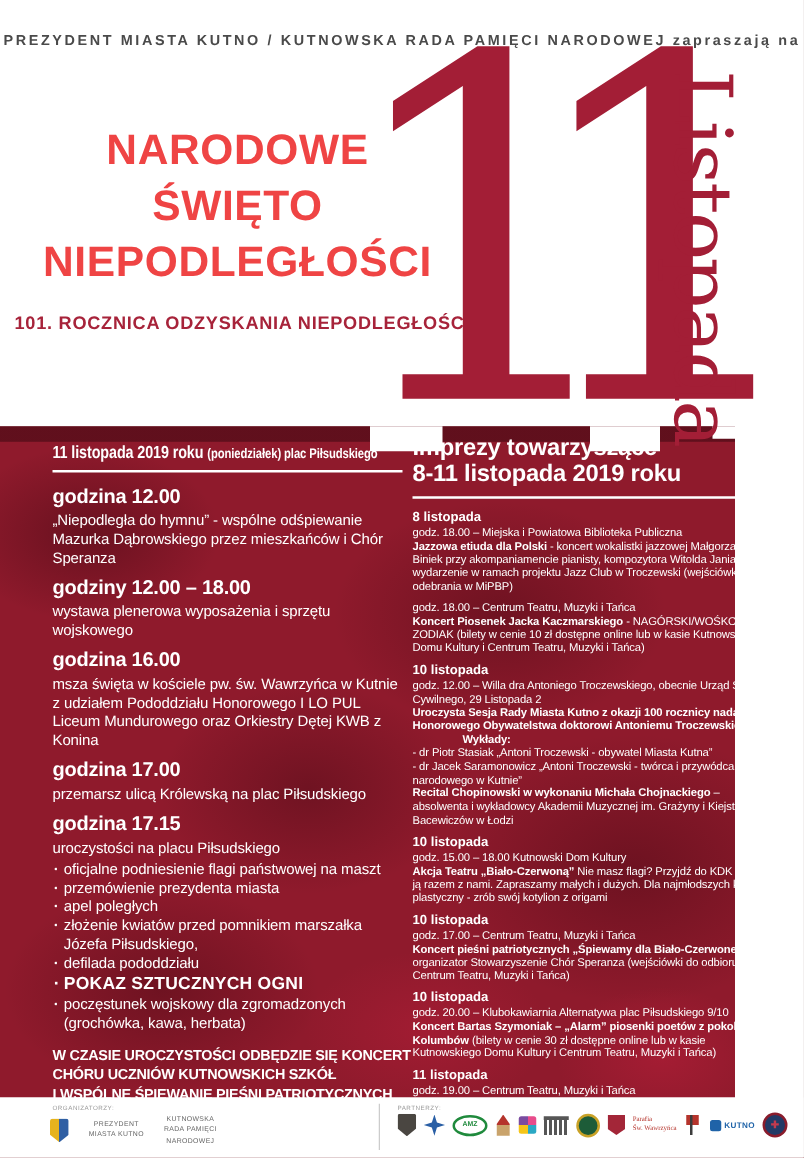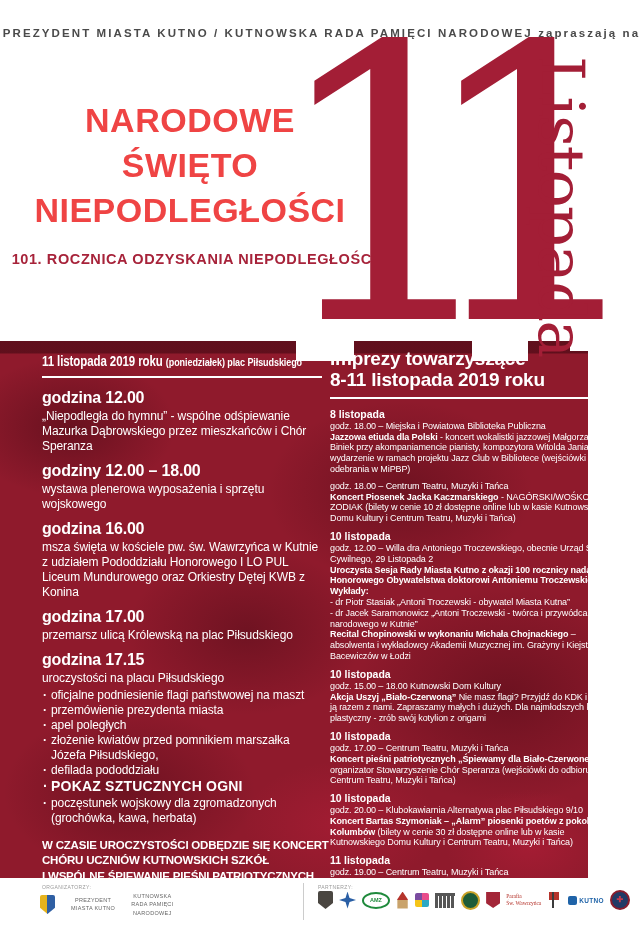--- a/index.html
+++ b/index.html
@@ -67,21 +67,21 @@
   .note{margin-top:12px;font-size:11.5px;font-weight:bold;line-height:1.35;letter-spacing:-.2px;white-space:nowrap;}
   
   .right-col{position:absolute;left:330px;top:8px;width:288px;color:#fff;}
   .ev-header{font-size:19px;font-weight:bold;line-height:1.1;letter-spacing:-.2px;}
   .rule2{border-top:2px solid #fff;margin:6px 0 9px;}
   .event{margin-bottom:6px;}
   .ev-date{font-size:10.5px;font-weight:bold;margin-bottom:1px;}
   .ev-venue{font-size:9px;line-height:1.2;letter-spacing:-.1px;}
   .ev-body{font-size:9px;line-height:1.2;letter-spacing:-.1px;}
   .ev-title{font-weight:bold;}
-  .ev-lect-label{font-weight:bold;}
+  .ev-lect-label{font-weight:bold;margin-left:40px;}
   
   .footer{position:absolute;left:0;top:878px;width:643px;height:48px;background:#fff;z-index:4;}
   .foot-label{position:absolute;font-size:5px;color:#9a9a9a;letter-spacing:.4px;top:6px;}
   .org-label{left:42px;}
   .partners-label{left:318px;}
   .divider{position:absolute;left:303px;top:5px;width:1px;height:37px;background:#cccccc;}
   .org-group{position:absolute;left:40px;top:14px;display:flex;align-items:center;gap:16px;}
   .coa{width:15px;height:19px;background:linear-gradient(90deg,#e6b31d 50%,#2f5fa3 50%);
        clip-path:polygon(0 0,100% 0,100% 68%,50% 100%,0 68%);border-radius:2px;}
   .org-text{font-size:5.5px;line-height:1.5;color:#666;letter-spacing:.3px;text-align:center;}
@@ -177,42 +177,42 @@
     <div class="right-col">
       <div class="ev-header">
         <div>Imprezy towarzyszące</div>
         <div>8-11 listopada 2019 roku</div>
       </div>
       <div class="rule2"></div>
 
       <div class="event">
         <div class="ev-date">8 listopada</div>
         <div class="ev-venue">godz. 18.00 – Miejska i Powiatowa Biblioteka Publiczna</div>
-        <div class="ev-body"><span class="ev-title">Jazzowa etiuda dla Polski</span> <span>- koncert wokalistki jazzowej Małgorzaty Biniek przy akompaniamencie pianisty, kompozytora Witolda Janiaka - wydarzenie w ramach projektu Jazz Club w Bibliotece (wejściówki do odebrania w MiPBP)</span></div>
+        <div class="ev-body"><span class="ev-title">Jazzowa etiuda dla Polski</span> <span>- koncert wokalistki jazzowej Małgorzaty Biniek przy akompaniamencie pianisty, kompozytora Witolda Janiaka - wydarzenie w ramach projektu Jazz Club w Troczewski (wejściówki do odebrania w MiPBP)</span></div>
       </div>
 
       <div class="event">
         <div class="ev-venue">godz. 18.00 – Centrum Teatru, Muzyki i Tańca</div>
         <div class="ev-body"><span class="ev-title">Koncert Piosenek Jacka Kaczmarskiego</span> <span>- NAGÓRSKI/WOŚKO - MÓJ ZODIAK (bilety w cenie 10 zł dostępne online lub w kasie Kutnowskiego Domu Kultury i Centrum Teatru, Muzyki i Tańca)</span></div>
       </div>
 
       <div class="event">
         <div class="ev-date">10 listopada</div>
         <div class="ev-venue">godz. 12.00 – Willa dra Antoniego Troczewskiego, obecnie Urząd Stanu Cywilnego, 29 Listopada 2</div>
         <div class="ev-body ev-title">Uroczysta Sesja Rady Miasta Kutno z okazji 100 rocznicy nadania Honorowego Obywatelstwa doktorowi Antoniemu Troczewskiemu</div>
         <div class="ev-body ev-lect-label">Wykłady:</div>
         <div class="ev-body">- dr Piotr Stasiak „Antoni Troczewski - obywatel Miasta Kutna”</div>
         <div class="ev-body">- dr Jacek Saramonowicz „Antoni Troczewski - twórca i przywódca obozu narodowego w Kutnie”</div>
         <div class="ev-body"><span class="ev-title">Recital Chopinowski w wykonaniu Michała Chojnackiego</span> <span>– absolwenta i wykładowcy Akademii Muzycznej im. Grażyny i Kiejstuta Bacewiczów w Łodzi</span></div>
       </div>
 
       <div class="event">
         <div class="ev-date">10 listopada</div>
         <div class="ev-venue">godz. 15.00 – 18.00 Kutnowski Dom Kultury</div>
-        <div class="ev-body"><span class="ev-title">Akcja Uszyj „Biało-Czerwoną”</span> <span>Nie masz flagi? Przyjdź do KDK i uszyj ją razem z nami. Zapraszamy małych i dużych. Dla najmłodszych kącik plastyczny - zrób swój kotylion z origami</span></div>
+        <div class="ev-body"><span class="ev-title">Akcja Teatru „Biało-Czerwoną”</span> <span>Nie masz flagi? Przyjdź do KDK i uszyj ją razem z nami. Zapraszamy małych i dużych. Dla najmłodszych kącik plastyczny - zrób swój kotylion z origami</span></div>
       </div>
 
       <div class="event">
         <div class="ev-date">10 listopada</div>
         <div class="ev-venue">godz. 17.00 – Centrum Teatru, Muzyki i Tańca</div>
         <div class="ev-body"><span class="ev-title">Koncert pieśni patriotycznych „Śpiewamy dla Biało-Czerwonej”</span> <span>– organizator Stowarzyszenie Chór Speranza (wejściówki do odbioru w Centrum Teatru, Muzyki i Tańca)</span></div>
       </div>
 
       <div class="event">
         <div class="ev-date">10 listopada</div>

